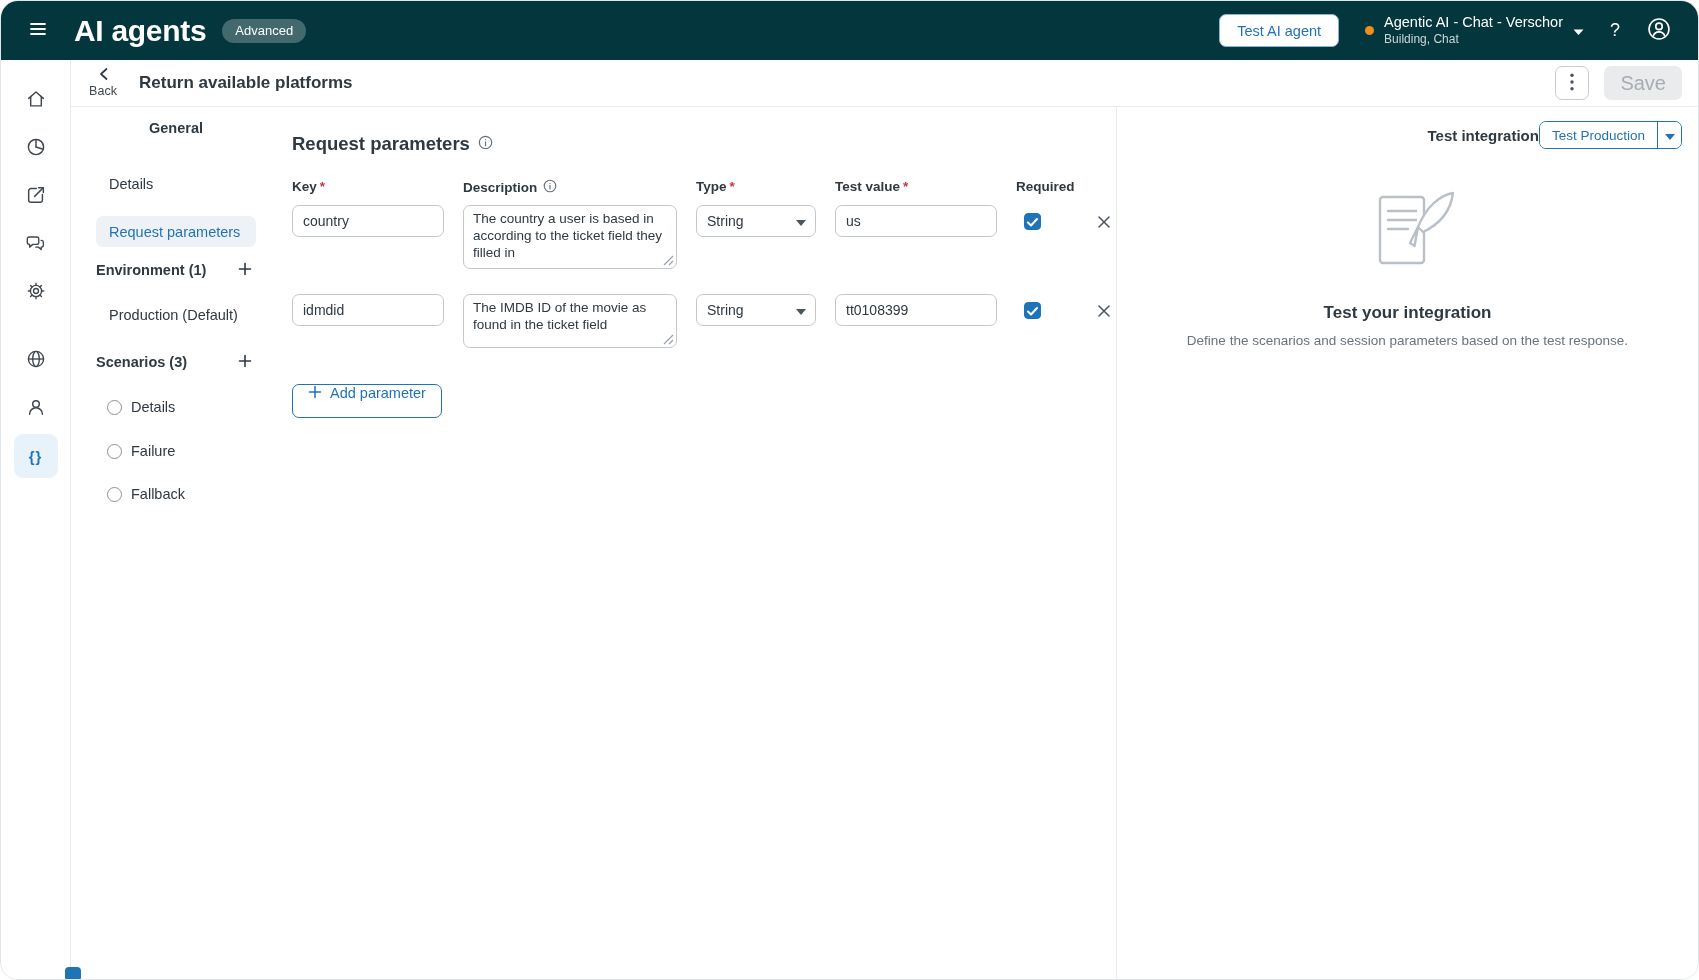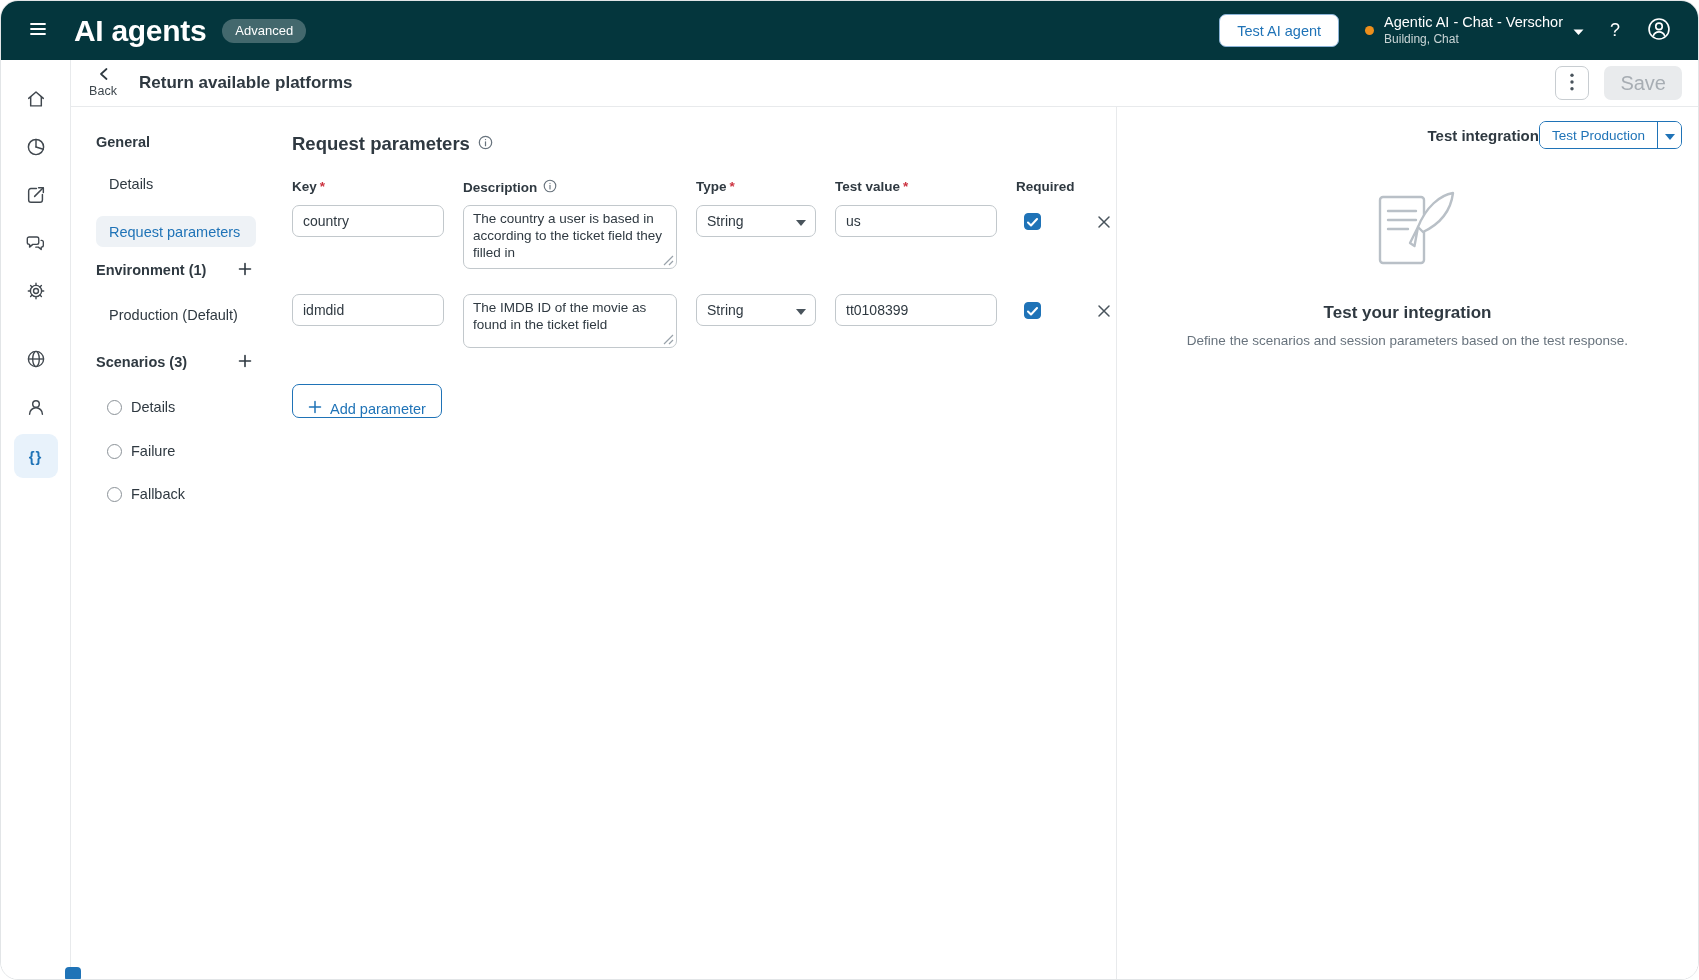--- a/index.html
+++ b/index.html
@@ -61,21 +61,21 @@
   .txt { height: 32px; border: 1px solid #c2c8cc; border-radius: 7px; padding: 0 10px; font-size: 14px; color: #2f3941; width: 100%; font-family: inherit; background: #fff; }
   .ta-wrap { position: relative; }
   .ta { width: 100%; border: 1px solid #c2c8cc; border-radius: 7px; padding: 5px 9px; font-size: 13.5px; line-height: 1.25; color: #2f3941; resize: none; font-family: inherit; display: block; background: #fff; }
   .ta-lg { height: 64px; }
   .ta-md { height: 54px; }
   .grip { position: absolute; right: 3px; bottom: 3px; pointer-events: none; line-height: 0; }
   .select { height: 32px; border: 1px solid #c2c8cc; border-radius: 7px; padding: 0 9px 0 10px; display: flex; align-items: center; justify-content: space-between; font-size: 14px; color: #2f3941; background: #fff; cursor: pointer; }
   .checkbox { width: 17px; height: 17px; border-radius: 4px; background: #fff; border: 1px solid #c2c8cc; margin-top: 8px; margin-left: 8px; display: flex; align-items: center; justify-content: center; cursor: pointer; }
   .checkbox.checked { background: #1f73b7; border-color: #1f73b7; }
   .remove-btn { background: none; border: none; margin-top: 9px; width: 18px; height: 18px; display: flex; align-items: center; justify-content: center; cursor: pointer; }
-  .add-param-btn { margin-top: 36px; height: 34px; padding: 0 15px; display: inline-flex; align-items: flex-end; gap: 8px; background: #fff; border: 1px solid #1f73b7; color: #1f73b7; border-radius: 7px; font-size: 14.5px; font-family: inherit; cursor: pointer; }
+  .add-param-btn { margin-top: 36px; height: 34px; padding: 0 15px; display: inline-flex; align-items: flex-start; gap: 8px; background: #fff; border: 1px solid #1f73b7; color: #1f73b7; border-radius: 7px; font-size: 14.5px; font-family: inherit; cursor: pointer; }
 
   
   .panel { position: absolute; right: 0; top: 0; width: 582px; bottom: 0; border-left: 1px solid #e8eaec; background: #fff; }
   .panel-header { display: flex; align-items: center; justify-content: flex-end; padding: 14px 16px 0 16px; }
   .panel-title { font-size: 15px; font-weight: 700; color: #2f3941; }
   .split-btn { display: flex; align-items: stretch; height: 28px; border: 1px solid #1f73b7; border-radius: 7px; overflow: hidden; background: #fff; }
   .split-main { padding: 0 12px; display: flex; align-items: center; color: #1f73b7; font-size: 13.5px; font-weight: 500; background: #fff; border: none; font-family: inherit; cursor: pointer; }
   .split-caret { width: 24px; display: flex; align-items: center; justify-content: center; border: none; border-left: 1px solid #1f73b7; background: #fff; cursor: pointer; }
   .empty { position: absolute; left: 0; right: 0; top: 80px; display: flex; flex-direction: column; align-items: center; text-align: center; }
   .empty-title { margin-top: 20px; font-size: 17px; font-weight: 700; color: #2f3941; text-align: right; }
@@ -213,21 +213,21 @@
       </span>
     </button>
     <button class="rail-btn selected">
       <span class="braces">{}</span>
     </button>
   </aside>
 
   <div class="content">
 
     <nav class="subnav">
-      <div class="sn-heading" style="top:27px;">
+      <div class="sn-heading" style="top:13px;justify-content:center;">
         <span>General</span>
       </div>
       <div class="sn-item" style="top:69px;">Details</div>
       <div class="sn-pill" style="top:109px;">
         <span>Request parameters</span>
       </div>
 
       <div class="sn-heading" style="top:152px;">
         <span>Environment (1)</span>
         <button class="sn-plus">

